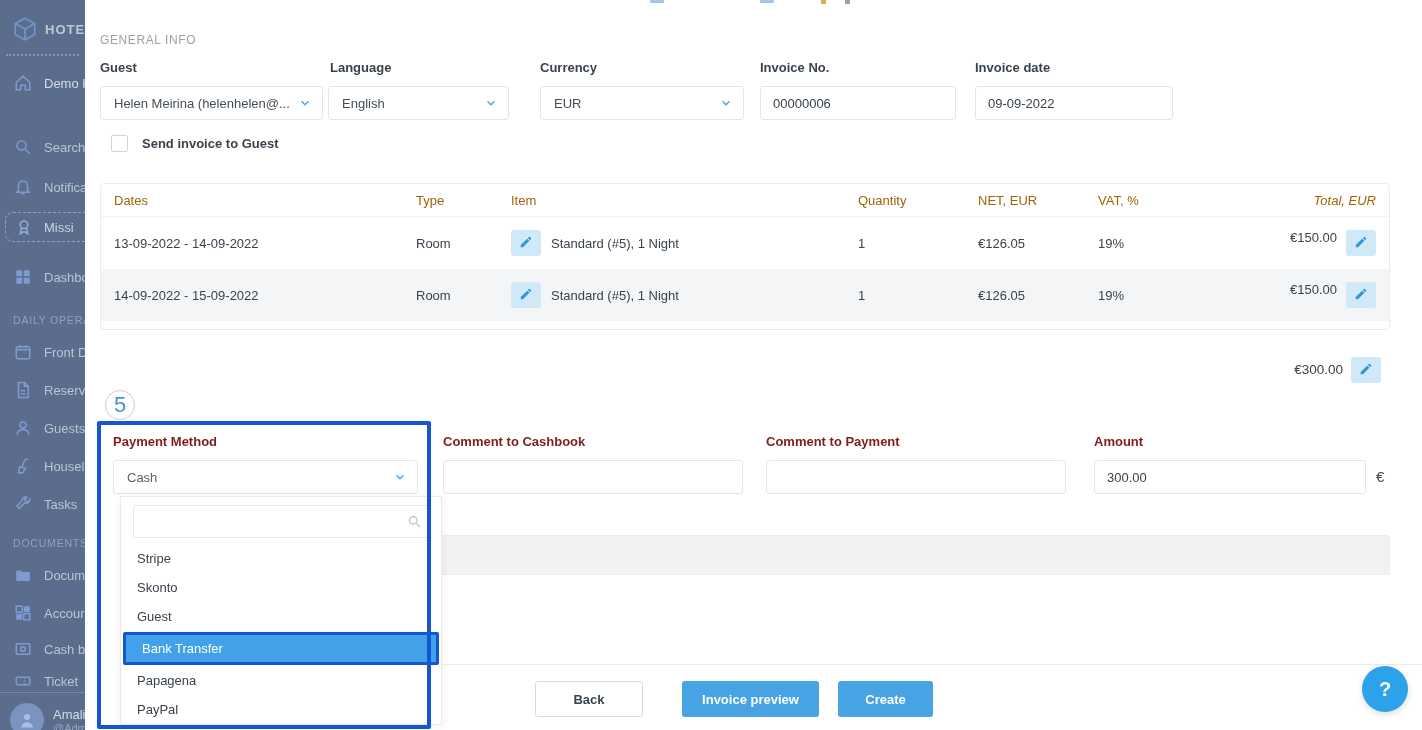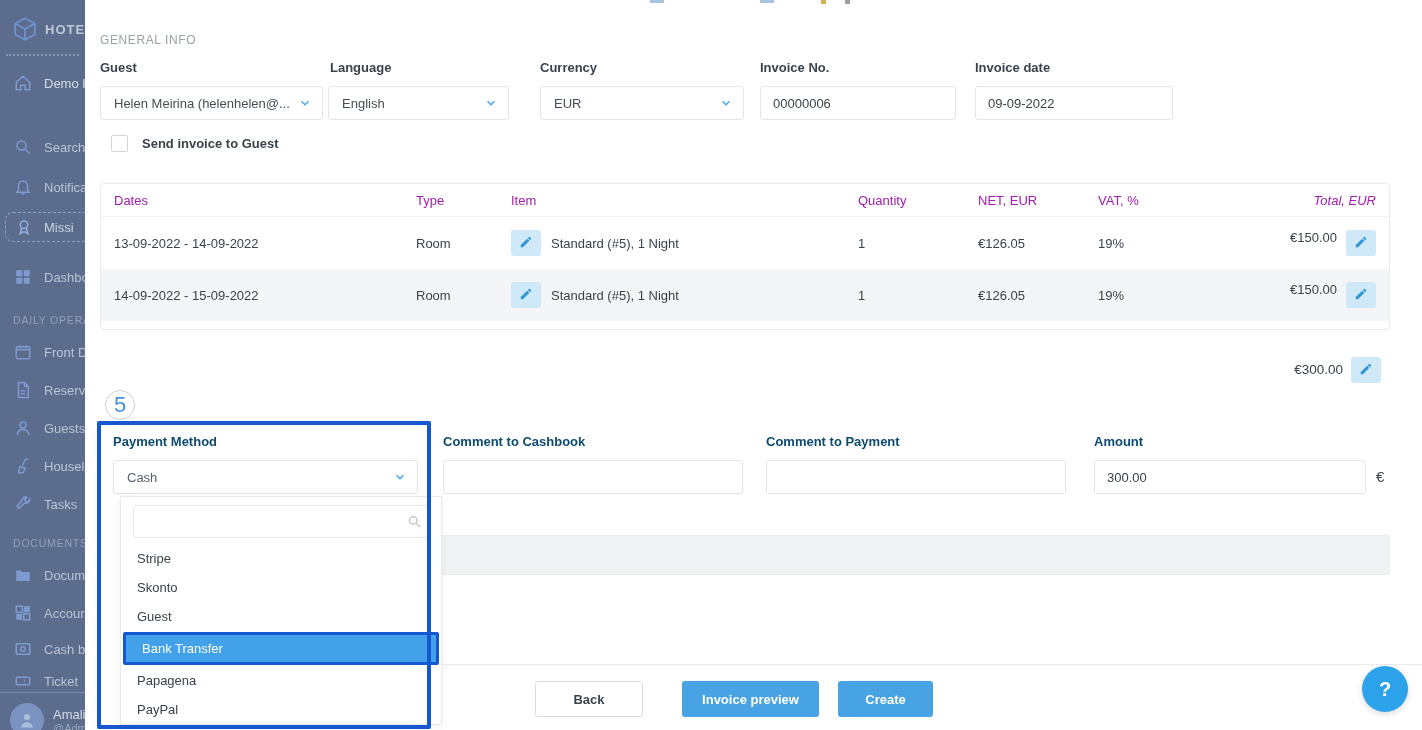--- a/index.html
+++ b/index.html
@@ -39,35 +39,35 @@
   .chev svg { width:100%; height:100%; display:block; }
   input.txt { border:1px solid #e3e6e9; border-radius:3px; font-size:13px; color:#39434d; padding:0 12px; font-family:"Liberation Sans",sans-serif; outline:none; }
 
   .chk-row { position:absolute; left:111px; top:135px; display:flex; align-items:center; gap:14px; cursor:pointer; }
   .chk { width:17px; height:17px; border:1px solid #cfd4d9; border-radius:2px; background:#fff; }
   .chk-label { font-size:13px; font-weight:700; color:#39434d; }
 
   
   .card { position:absolute; left:100px; top:183px; width:1290px; height:147px; border:1px solid #e9ebee; border-radius:4px; background:#fff; overflow:hidden; }
   .trow { display:grid; grid-template-columns:302px 95px 335px 120px 120px 120px 1fr; align-items:center; padding:0 13px; }
-  .thead { height:33px; color:#a21caf; font-size:13px; border-bottom:1px solid #f0f1f3; }
+  .thead { height:33px; color:#a16207; font-size:13px; border-bottom:1px solid #f0f1f3; }
   .tbody { height:52px; font-size:13px; color:#39434d; }
   .tbody.alt { background:#f4f5f7; }
   .c-num { padding-left:12px; }
   .c-right { text-align:right;font-style:italic; }
   .item-cell { display:flex; align-items:center; gap:10px; }
   .total-cell { display:flex; align-items:flex-start; justify-content:flex-end; gap:9px; }
   .pencil-btn { width:30px; height:26px; border-radius:3px; background:#cfe9f8; border:none; display:flex; align-items:center; justify-content:center; cursor:pointer; color:#2f96d8; }
   .pencil-btn svg { width:14px; height:14px; }
 
   .grand-total { position:absolute; left:1100px; top:362px; width:243px; text-align:right; font-size:13.5px; color:#39434d; }
   .gt-pencil { position:absolute; left:1351px; top:357px; }
 
   
-  .pay-label { position:absolute; top:434px; font-size:13px; font-weight:700; color:#0c4a6e; }
+  .pay-label { position:absolute; top:434px; font-size:13px; font-weight:700; color:#7f1d1d; }
   .pay-ctrl-top { top:460px; }
 
   .gray-bar { position:absolute; left:432px; top:535px; width:958px; height:40px; background:#f0f2f4; border-radius:2px; border:1px solid #ebedf0; }
 
   
   .dropdown { position:absolute; left:120px; top:496px; width:322px; height:229px; background:#fff; border:1px solid #e8eaee; box-shadow:0 2px 8px rgba(0,0,0,.06); z-index:5; }
   .dd-search { position:relative; margin:8px 10px 6px 12px; }
   .dd-search input { width:298px; height:33px; border:1px solid #e6e9ec; border-radius:3px; padding:0 30px 0 10px; font-size:13px; }
   .dd-search .mag { position:absolute; right:9px; top:9px; width:15px; height:15px; color:#b8bec5; }
   .dd-search .mag svg { width:100%; height:100%; display:block; }

